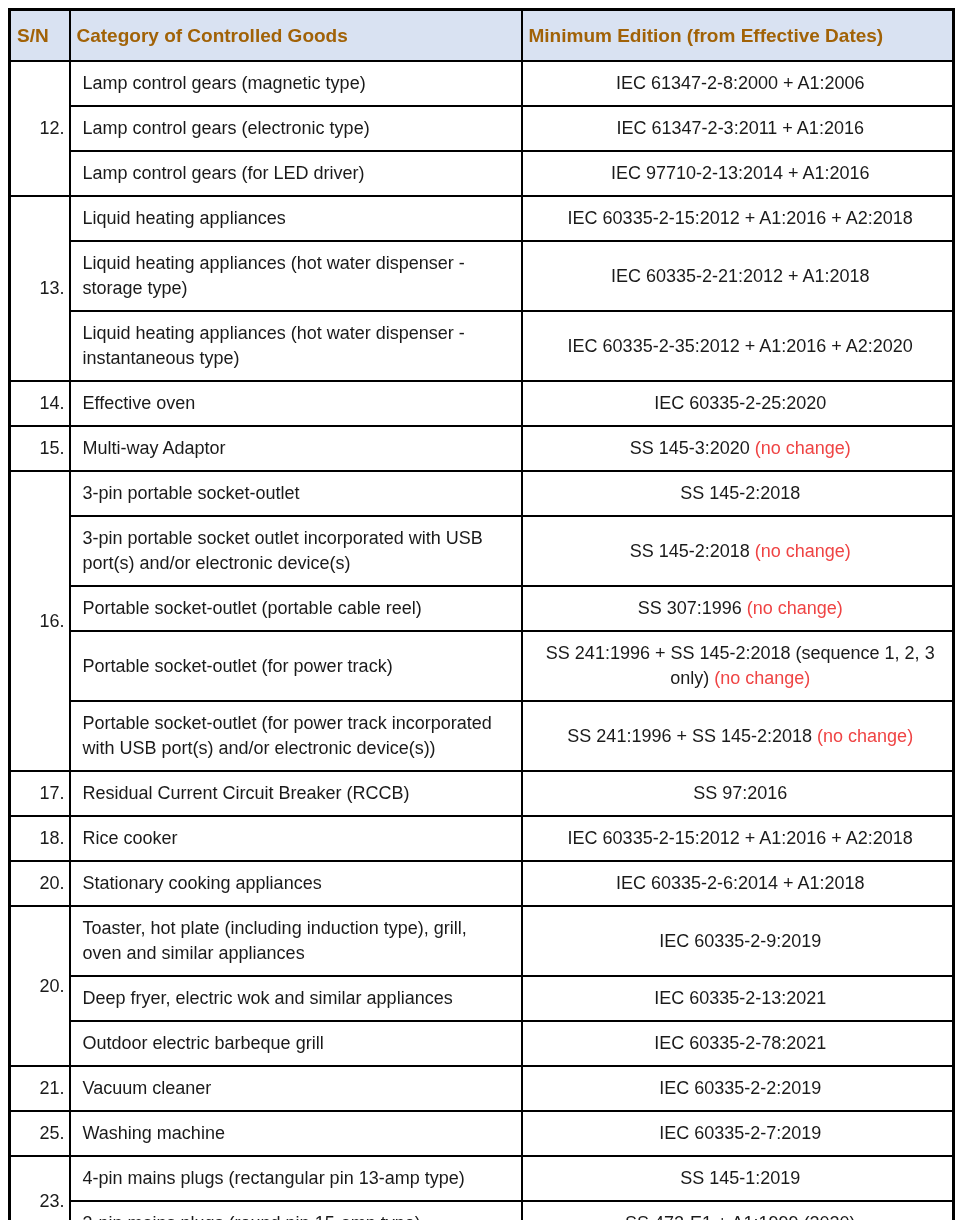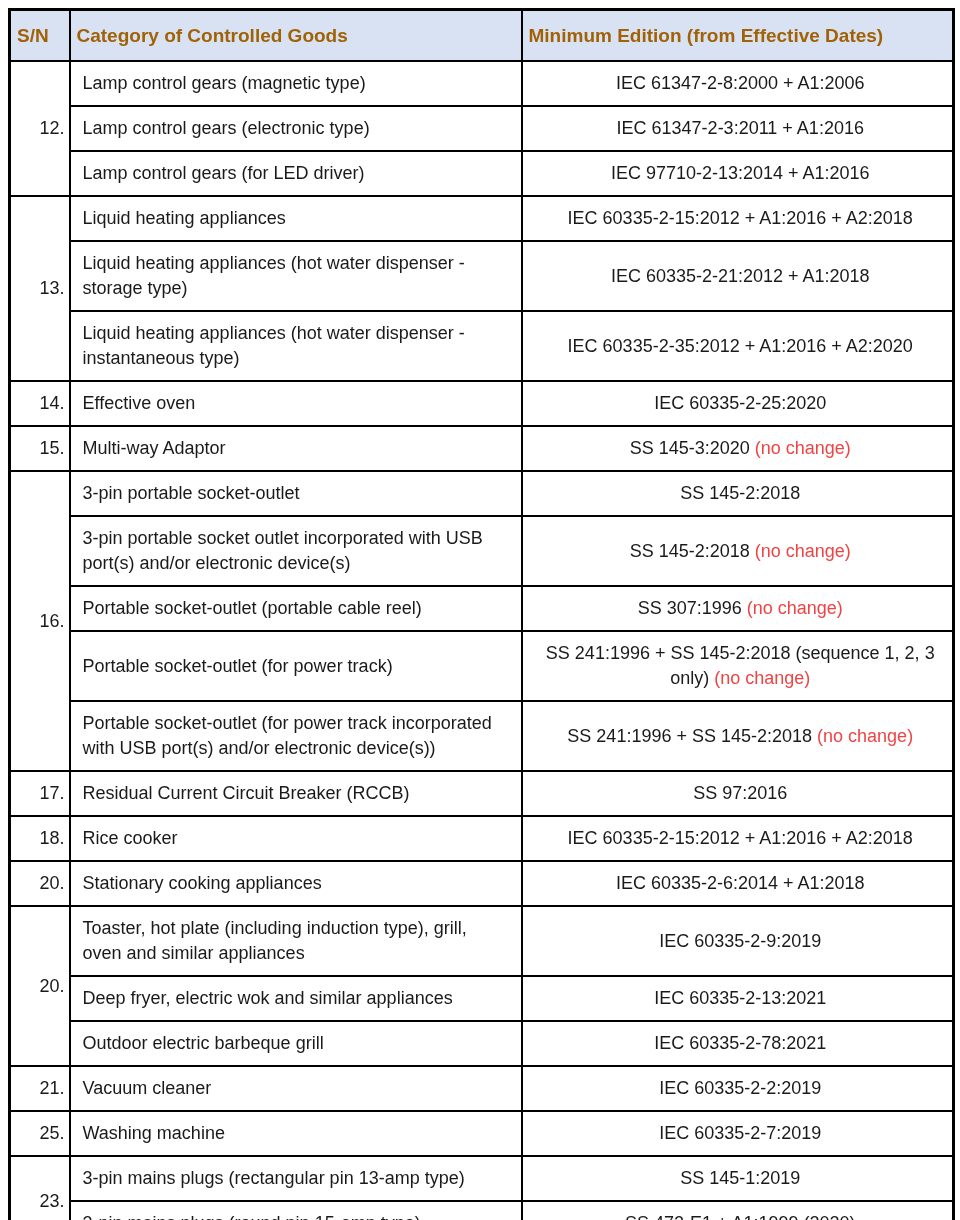--- a/index.html
+++ b/index.html
@@ -171,21 +171,21 @@
           <td class="cat-cell">Vacuum cleaner</td>
           <td class="ed-cell"><span>IEC 60335-2-2:2019</span></td>
         </tr>
         <tr class="group-start">
           <td class="sn-cell" rowspan="1">25.</td>
           <td class="cat-cell">Washing machine</td>
           <td class="ed-cell"><span>IEC 60335-2-7:2019</span></td>
         </tr>
         <tr class="group-start">
           <td class="sn-cell" rowspan="2">23.</td>
-          <td class="cat-cell">3-pin mains plugs (rectangular pin 13-amp type)</td>
+          <td class="cat-cell">4-pin mains plugs (rectangular pin 13-amp type)</td>
           <td class="ed-cell"><span>SS 145-1:2019</span></td>
         </tr>
         <tr class="sub-row">
           <td class="cat-cell">3-pin mains plugs (round pin 15-amp type)</td>
           <td class="ed-cell"><span>SS 472-E1 + A1:1999 (2020)</span></td>
         </tr>
       </tbody>
   </table>
 </div>
 

